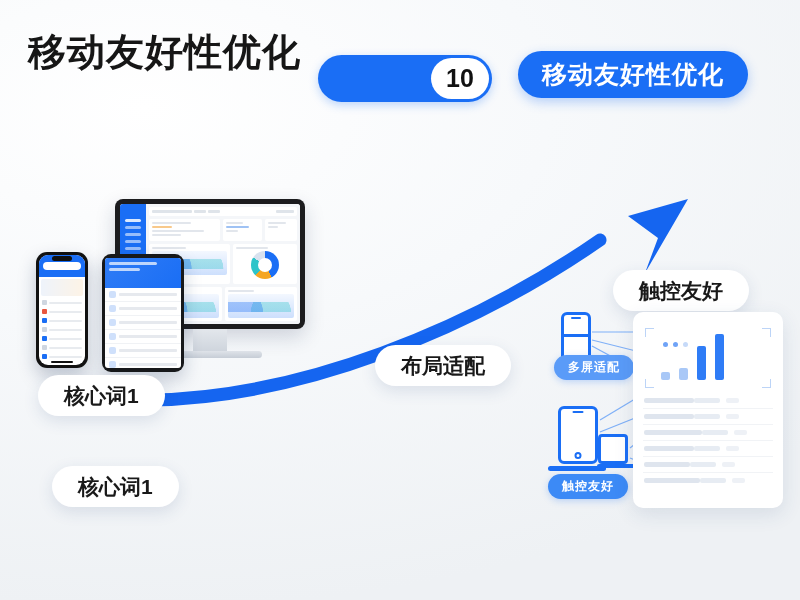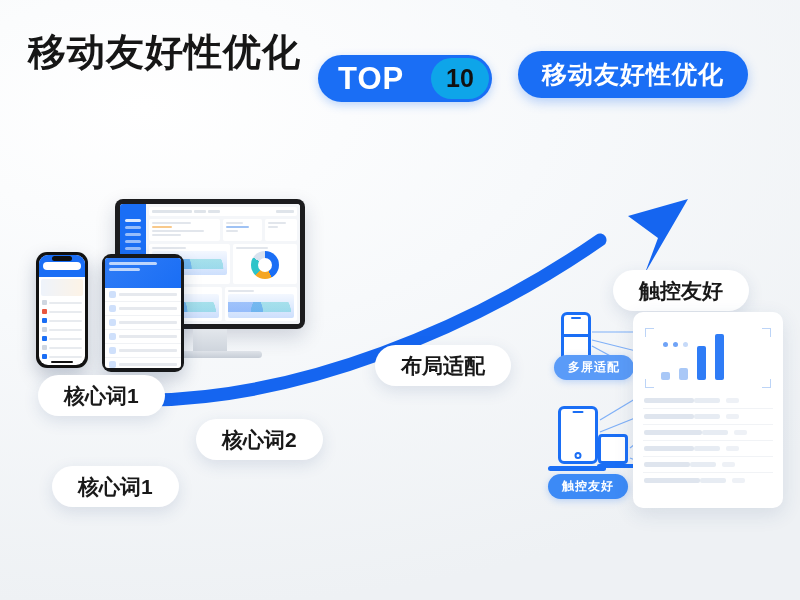--- a/index.html
+++ b/index.html
@@ -27,21 +27,21 @@
     background:#1a6ef5; border-radius:24px;
     display:flex; align-items:center; justify-content:flex-start;
     box-shadow:0 3px 10px rgba(26,110,245,.28);
   }
   .top-badge .tword{
     color:#ffffff; font-size:31px; font-weight:bold;
     letter-spacing:1px; margin-left:20px;
   }
   .top-badge .tnum{
     position:absolute; right:3px; top:3px;
-    width:58px; height:41px; background:#0ea5e9;
+    width:58px; height:41px; background:#ffffff;
     border-radius:21px;
     display:flex; align-items:center; justify-content:center;
     color:#111; font-size:25px; font-weight:bold;text-align:center;
   }
   .pill-blue{
     position:absolute; left:518px; top:51px;
     height:47px; padding:0 24px;
     background:#1a6ef5; border-radius:24px;
     display:flex; align-items:center; justify-content:center;
     color:#fff; font-size:25px; font-weight:bold; letter-spacing:1px;
@@ -195,21 +195,20 @@
   .stpct{ width:13px; height:5px; background:#eef1f6; border-radius:2px; margin-left:6px; filter:blur(.4px);}
 </style>
 </head>
 <body>
 
 <div id="stage">
 
   <div class="hdr-title">移动友好性优化</div>
 
   <div class="top-badge">
-    <span class="tword">TOP</span>
     <span class="tnum">10</span>
   </div>
 
   <div class="pill-blue">移动友好性优化</div>
 
 
   <svg id="arrow" viewBox="0 0 800 600">
     <path d="M 150 400 C 300 398, 470 330, 600 240" stroke="#1565f0" stroke-width="13" fill="none" stroke-linecap="round"></path>
     <path d="M 688 199 L 628 216 L 658 238 L 645 273 Z" fill="#1565f0"></path>
   </svg>
@@ -348,21 +347,20 @@
         <div class="ph-li">
             <b></b>
             <u style="width:70%"></u>
           </div>
         <div class="ph-bar"></div>
       </div>
     </div>
   </div>
 
   <div class="kw kw1">核心词1</div>
-  <div class="kw kw2">核心词2</div>
   <div class="kw kw3">核心词1</div>
   <div class="kw kw-layout">布局适配</div>
   <div class="kw kw-touch">触控友好</div>
 
   <div class="illus">
     <svg id="lines" viewBox="0 0 250 215">
       <g stroke="#7fb0f7" stroke-width="1.2" fill="none">
         <line x1="52" y1="32" x2="100" y2="32"></line>
         <line x1="52" y1="40" x2="100" y2="52"></line>
         <line x1="52" y1="46" x2="100" y2="72"></line>

